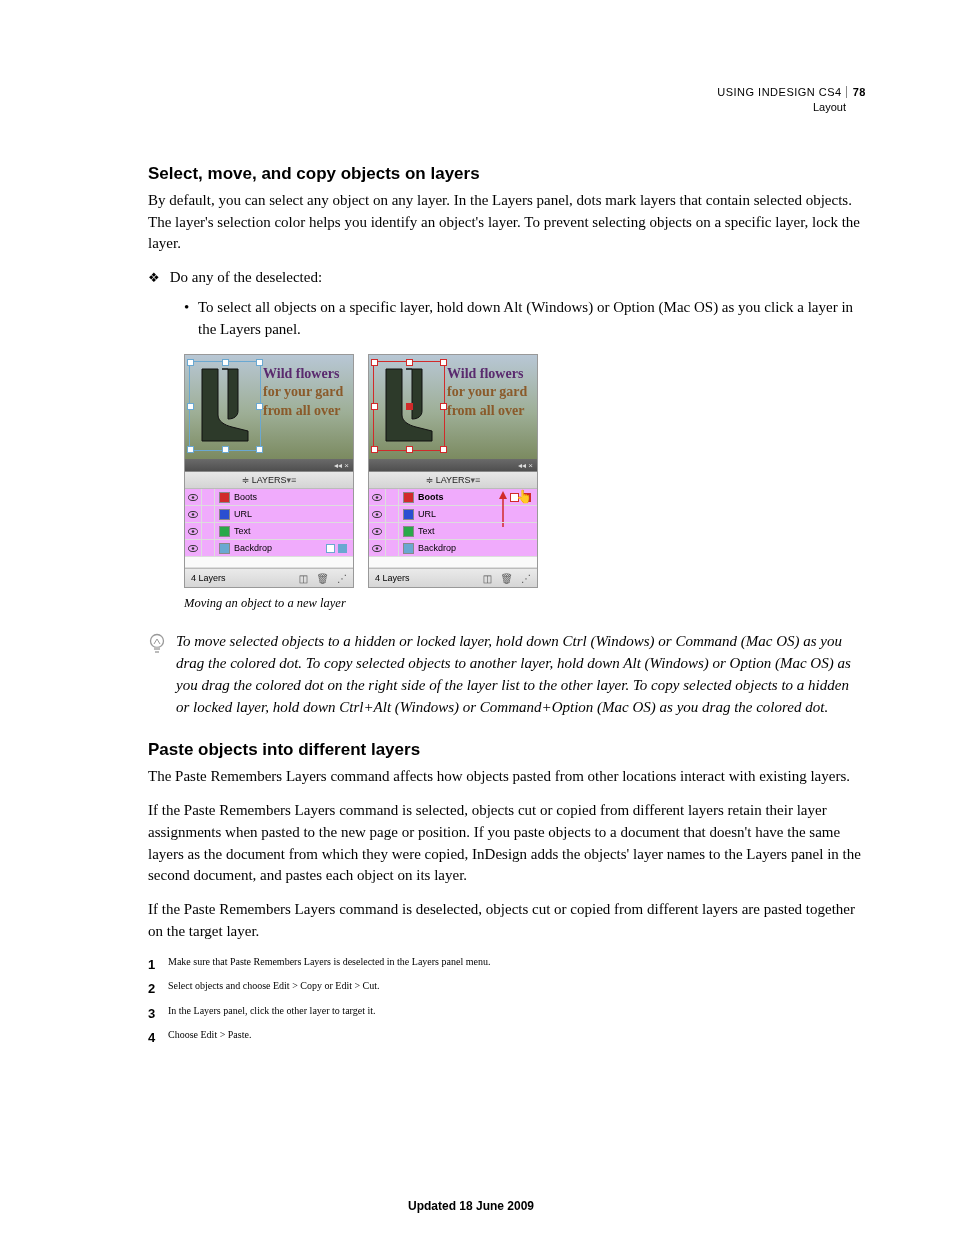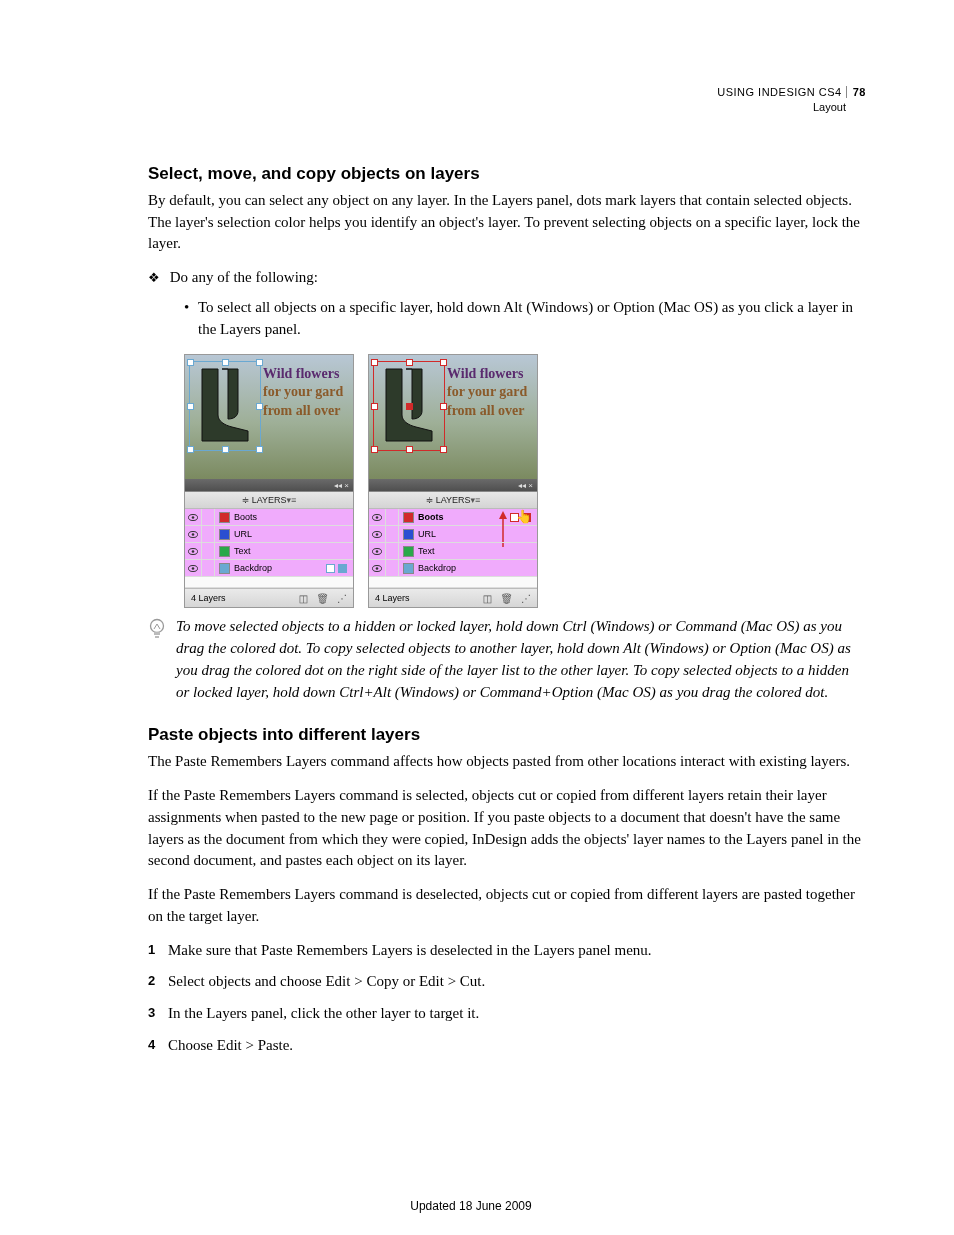--- a/index.html
+++ b/index.html
@@ -75,21 +75,21 @@
     display: flex;
     gap: 14px;
     margin: 4px 0 8px 36px;
   }
   .figure {
     width: 168px;
     border: 1px solid #999;
     font-family: Arial, sans-serif;
   }
   .fig-canvas {
-    height: 124px;
+    height: 104px;
     background: linear-gradient(180deg,#b8c7d5 0%, #9eaf97 55%, #7b8a60 100%);
     position: relative;
     overflow: hidden;
     text-decoration: underline;
   }
   .sel-frame {
     position: absolute;
     border: 1px solid;
   }
   .sel-frame .h {
@@ -194,21 +194,21 @@
     line-height: 1.45;
     margin: 0;
   }
   ol.steps {
     list-style: none;
     margin: 0;
     padding: 0;
     counter-reset: step;
   }
   ol.steps li {
-    font-size: 15px;
+    font-size: 10px;
     line-height: 1.45;
     margin-bottom: 10px;
     position: relative;
     padding-left: 20px;
     counter-increment: step;
   }
   ol.steps li::before {
     content: counter(step);
     position: absolute;
     left: 0;
@@ -217,38 +217,39 @@
     font-size: 13px;
     top: 1px;
   }
   .footer-update {
     position: absolute;
     bottom: 22px;
     left: 0; right: 12px;
     text-align: center;
     font-family: Arial, sans-serif;
     font-size: 12px;
+    font-weight: bold;
   }
 </style>
 </head>
 <body>
 
 <div class="page">
 
   <div class="running-head">
     <div class="line1"><span>USING INDESIGN CS4</span><span class="pnum">78</span></div>
     <div class="line2">Layout</div>
   </div>
 
   <h3 class="subhead">Select, move, and copy objects on layers</h3>
   <p class="body">By default, you can select any object on any layer. In the Layers panel, dots mark layers that contain selected objects. The layer's selection color helps you identify an object's layer. To prevent selecting objects on a specific layer, lock the layer.</p>
 
   <div class="diamond-row">
     <span class="diamond">❖</span>
-    <span>Do any of the following:</span>
+    <span>Do any of the deselected:</span>
   </div>
 
   <ul class="bullets">
     <li>To select all objects on a specific layer, hold down Alt (Windows) or Option (Mac OS) as you click a layer in the Layers panel.</li>
   </ul>
 
   <div class="figure-pair">
 
     <div class="figure">
       <div class="fig-canvas">
@@ -433,20 +434,21 @@
       <div class="panel-footer">
         <span>4 Layers</span>
         <span class="icons">
             <span>◫</span>
             <span>🗑</span>
             <span>⋰</span>
           </span>
       </div>
     </div>
   </div>
+  <div class="fig-caption">Moving an object to a new layer</div>
 
   <div class="tip-block">
     <div class="bulb">
       <svg viewBox="0 0 18 24">
           <circle cx="9" cy="8" r="6.5" fill="none" stroke="#999" stroke-width="1.3"></circle>
           <path d="M6 14 h6 v3 h-6 z M7 18 h4 v2 h-4 z" fill="#bbb"></path>
           <line x1="6" y1="11" x2="9" y2="6" stroke="#999"></line>
           <line x1="12" y1="11" x2="9" y2="6" stroke="#999"></line>
         </svg>
     </div>

